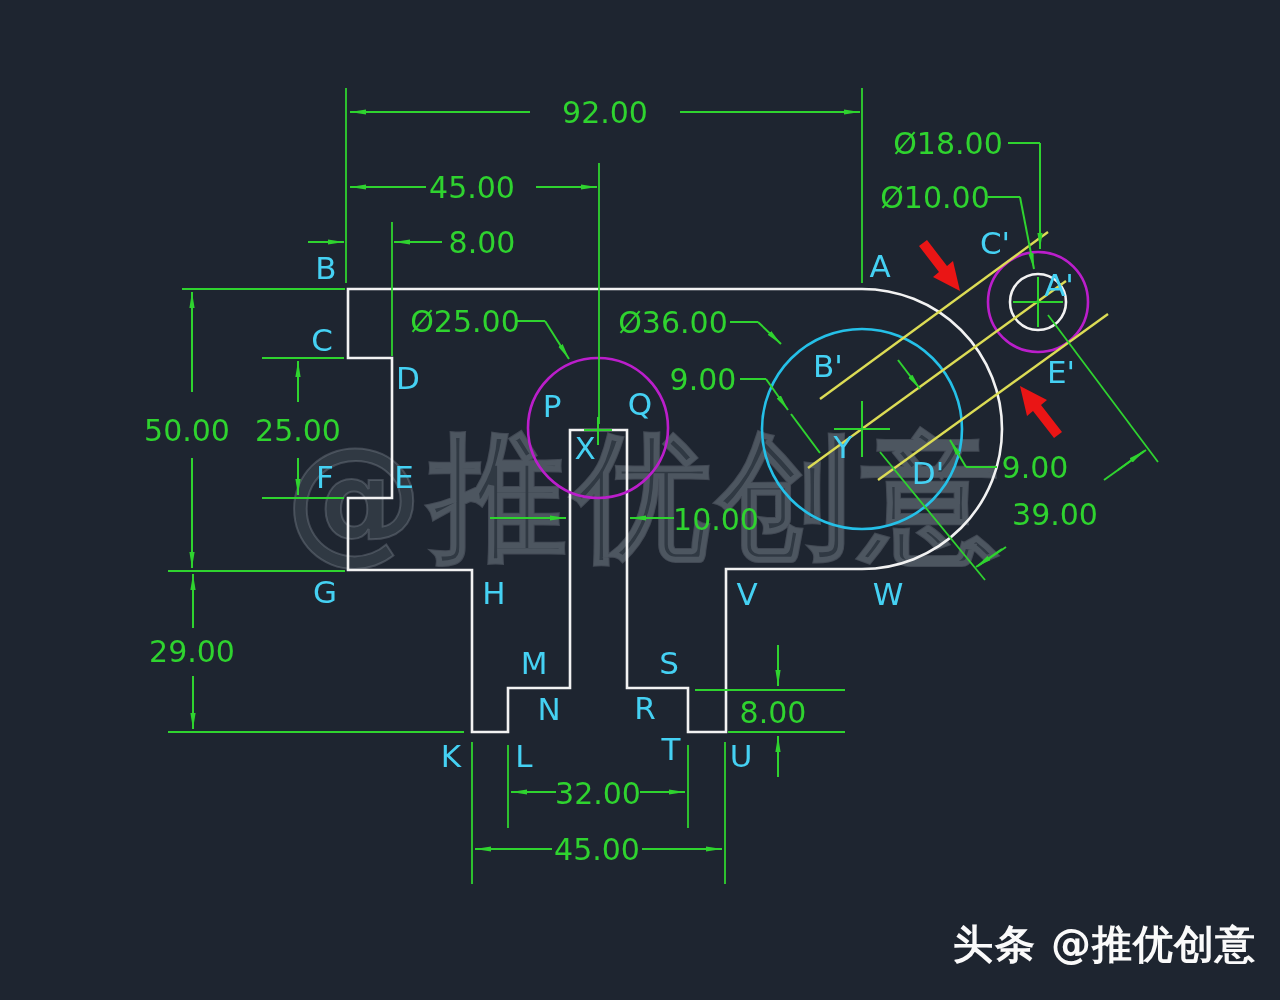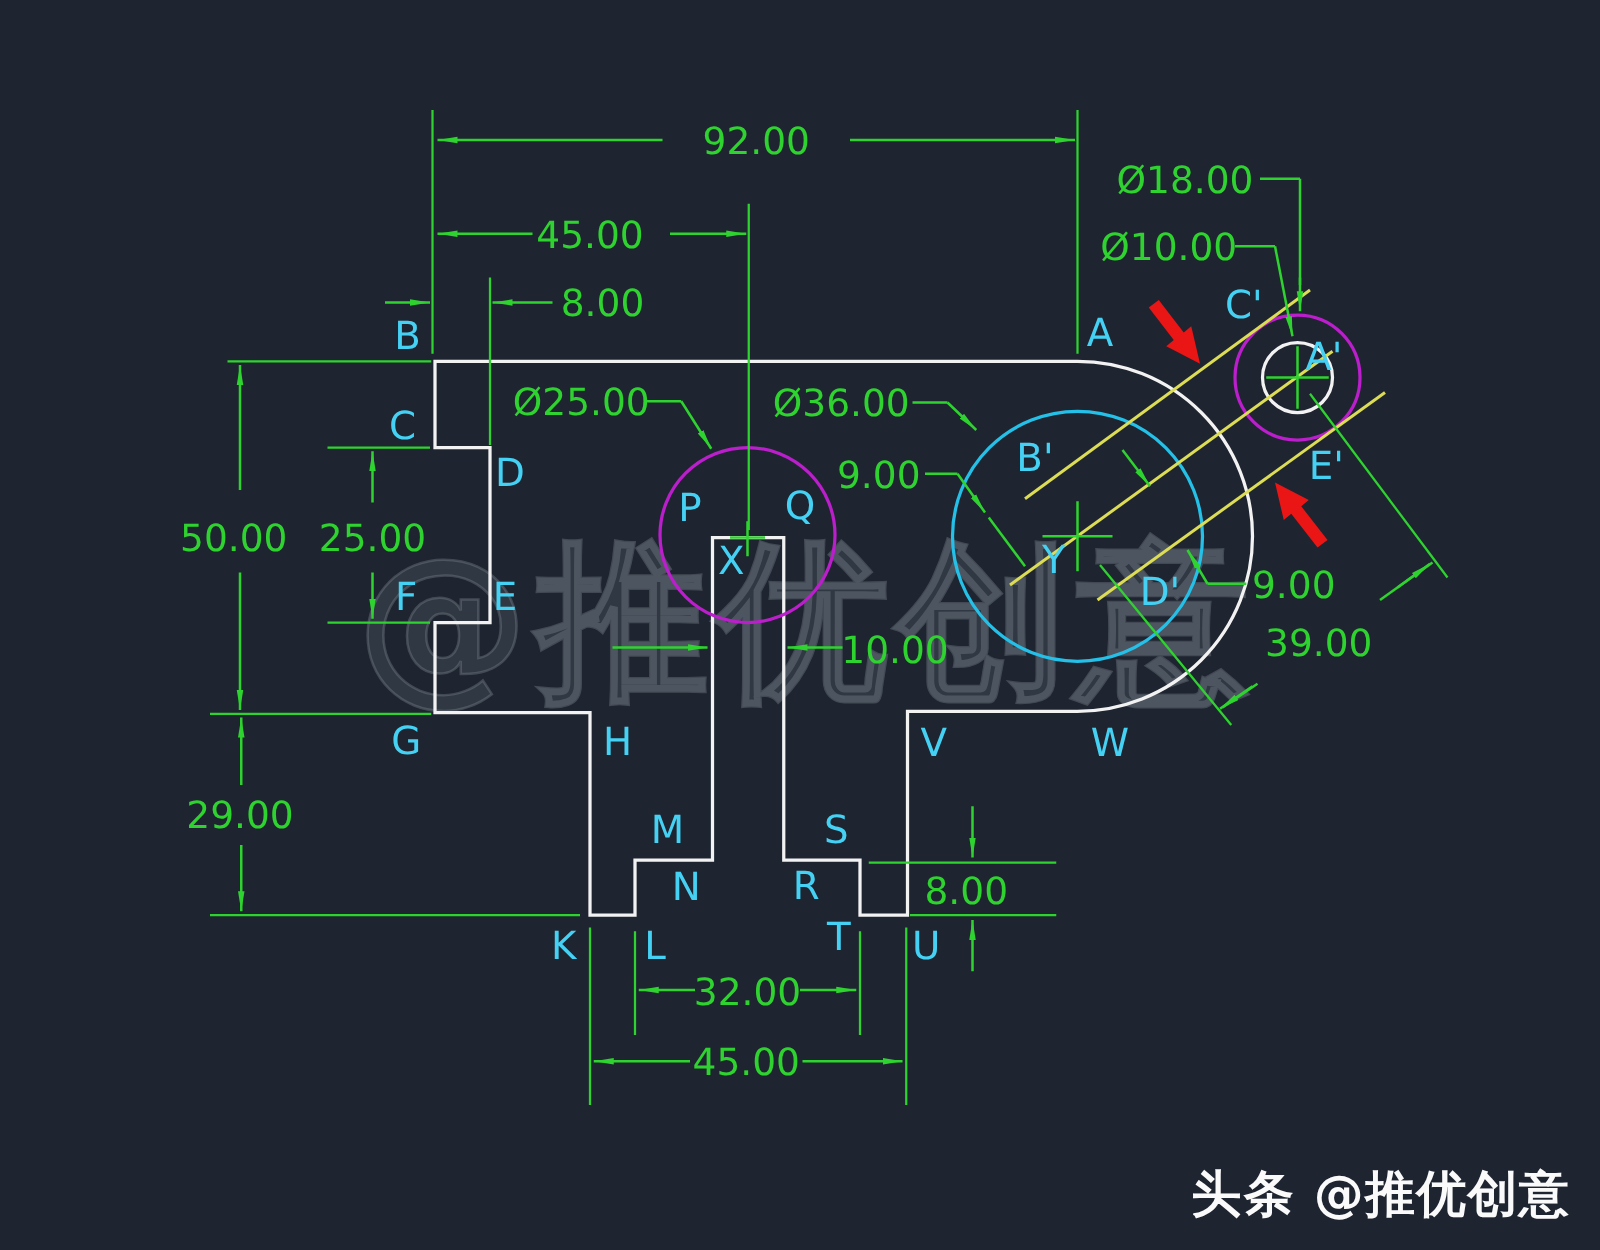--- a/index.html
+++ b/index.html
@@ -4,21 +4,21 @@
 <style>
   html,body{margin:0;padding:0;background:#10151c;}
   .stage{position:relative;width:1280px;height:1000px;background:#1e2530;overflow:hidden;
          font-family:"DejaVu Sans", sans-serif;}
   svg{display:block;}
   text{font-family:"DejaVu Sans", sans-serif;}
   .dim-text{fill:#2fd32f;font-size:30px;text-anchor:middle;}
   .pt-label{fill:#45d1f3;font-size:31px;text-anchor:middle;}
   .watermark{fill:#3c454f;fill-opacity:.62;stroke:#7d8690;stroke-opacity:.38;stroke-width:2;
              font-size:138px;font-weight:bold;text-anchor:middle;letter-spacing:6px;}
-  .footer{position:absolute;right:24px;bottom:17px;color:#fafafa;font-size:40px;
+  .footer{position:absolute;right:24px;bottom:28px;color:#fafafa;font-size:40px;
           font-family:"DejaVu Sans", sans-serif;white-space:nowrap;}
   .footer .brand{font-weight:900;margin-right:14px;letter-spacing:2px;}
   .footer .handle{font-weight:700;letter-spacing:1px;}
   .gline{stroke:#2fd32f;stroke-width:2;fill:none;}
   .gthin{stroke:#2fd32f;stroke-width:1.8;fill:none;}
   .outline{stroke:#f2f2f2;stroke-width:2.6;fill:none;}
   .mag{stroke:#bb1ecb;stroke-width:2.6;fill:none;}
   .cyc{stroke:#25c0e8;stroke-width:2.6;fill:none;}
   .yel{stroke:#dcdc55;stroke-width:2.4;fill:none;}
   .red{fill:#ea1515;stroke:none;}

